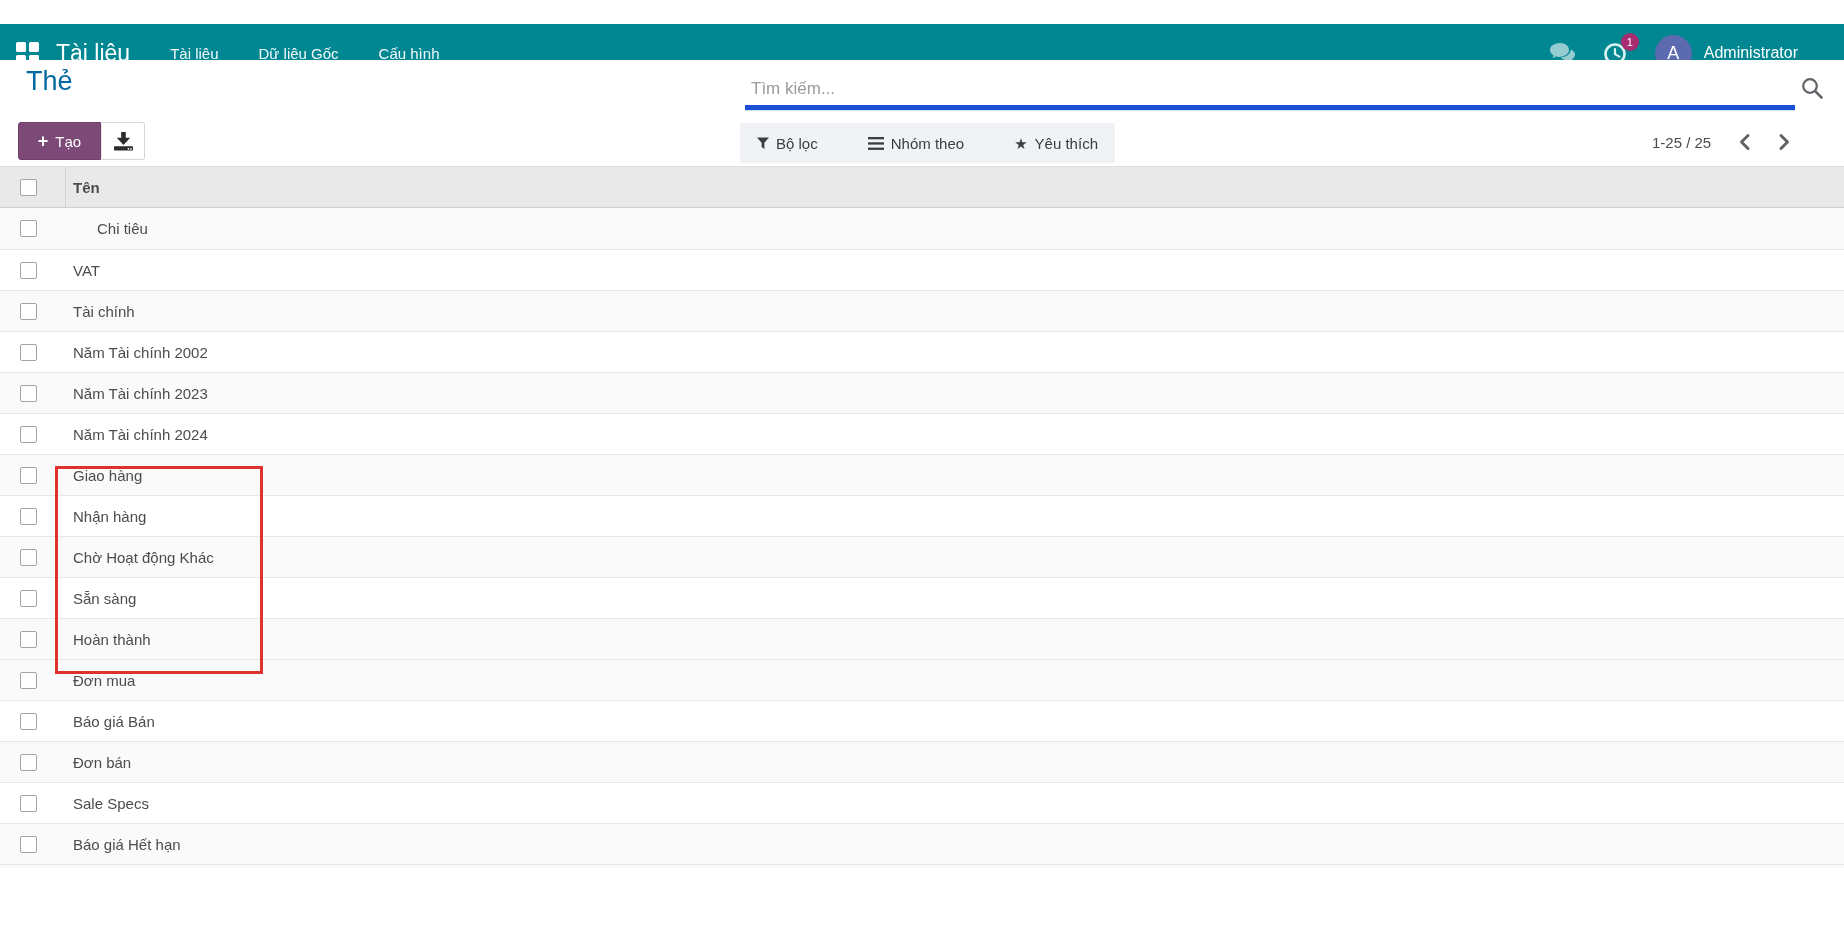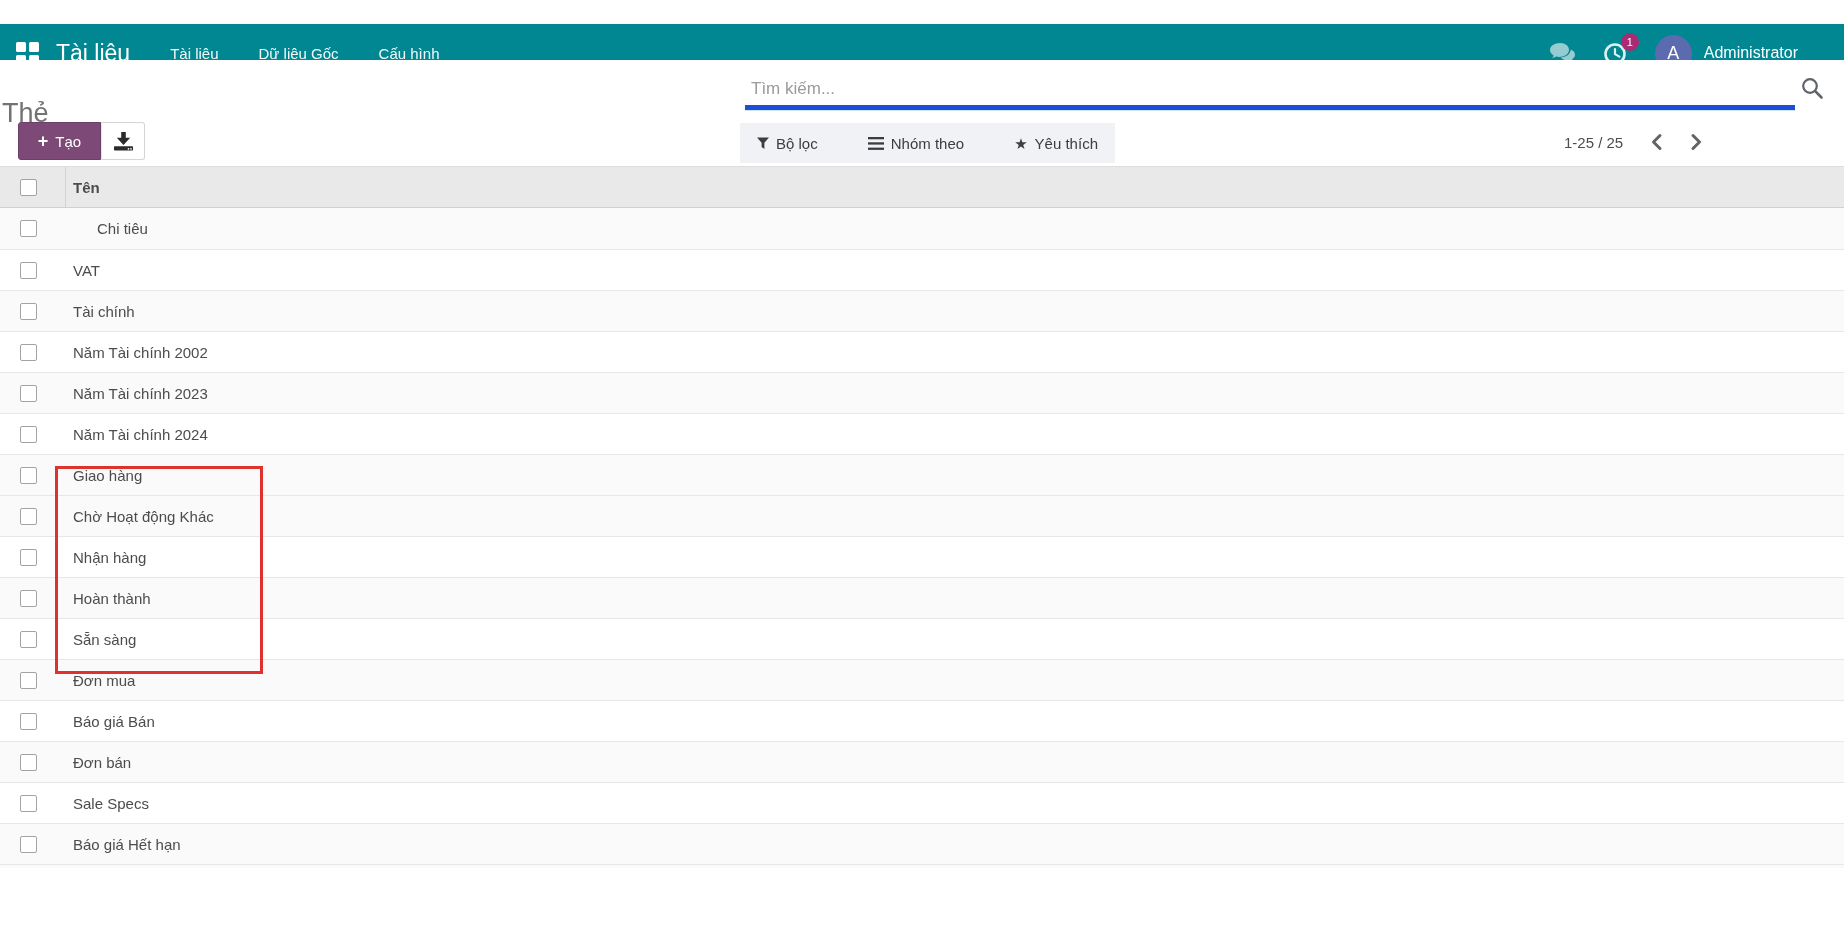--- a/index.html
+++ b/index.html
@@ -29,21 +29,21 @@
     position:absolute; top:-8px; right:-11px; min-width:18px; height:18px; border-radius:50%;
     background:#a92b72; color:#fff; font-size:11px; display:flex; align-items:center; justify-content:center;
   }
   .user-menu { display:flex; align-items:center; gap:12px; cursor:pointer; }
   .avatar { width:37px; height:37px; border-radius:50%; background:#5c6ab0;
     display:flex; align-items:center; justify-content:center; font-size:18px; color:#fff; }
   .user-name { font-size:16px; }
 
   
   .control { position:absolute; top:60px; left:0; width:1844px; height:123px; background:#fff; }
-  .page-title { position:absolute; left:2px; top:6px; font-size:27px; color:#737373;margin-top:32px; }
+  .page-title { position:absolute; left:26px; top:6px; font-size:27px; color:#0369a1; }
   .btn-create {
     position:absolute; left:18px; top:62px; width:83px; height:38px;
     background:#7d4a77; border:1px solid #6e3f68; border-radius:3px 0 0 3px;
     color:#fff; font-size:15px; display:flex; align-items:center; justify-content:center; gap:7px; cursor:pointer;
   }
   .btn-create .plus { font-size:18px; font-weight:bold; line-height:1; }
   .btn-export {
     position:absolute; left:101px; top:62px; width:44px; height:38px;
     background:#fff; border:1px solid #d5d5d5; border-left:1px solid #e6e6e6; border-radius:0 3px 3px 0;
     display:flex; align-items:center; justify-content:center; cursor:pointer;
@@ -56,21 +56,21 @@
   }
   .search-input::placeholder { color:#9b9b9b; opacity:1; }
   .search-icon { position:absolute; left:1800px; top:16px; cursor:pointer; }
   .filterbar {
     position:absolute; left:740px; top:63px; width:375px; height:40px; background:#f0f2f6;
     display:flex; align-items:center; justify-content:space-between; padding:0 17px;
     font-size:15px; color:#3a3d41;
   }
   .fbtn { display:flex; align-items:center; gap:7px; cursor:pointer; white-space:nowrap;justify-content:space-between; }
   .star-glyph { font-size:15px; color:#3d4043; line-height:1; }
-  .pager { position:absolute; left:1564px; top:62px; height:40px; display:flex; align-items:center; gap:27px;text-align:center; }
+  .pager { position:absolute; left:1652px; top:62px; height:40px; display:flex; align-items:center; gap:27px;text-align:center; }
   .pager-range { font-size:15px; color:#4c4c4c; white-space:nowrap; }
   .pager-arrow { cursor:pointer; display:flex; align-items:center; }
 
   
   .table { position:absolute; top:166px; left:0; width:1844px; }
   .thead {
     height:42px; background:#e9e9e9; border-top:1px solid #dedede; border-bottom:1px solid #d0d0d0;
     display:flex; align-items:center;
   }
   .cb-cell { width:66px; height:100%; display:flex; align-items:center; padding-left:20px; flex:0 0 66px; }
@@ -231,43 +231,43 @@
       <span class="checkbox"></span>
     </div>
     <div class="name">Năm Tài chính 2024</div>
   </div>
       <div class="row stripe">
     <div class="cb-cell">
       <span class="checkbox"></span>
     </div>
     <div class="name">Giao hàng</div>
   </div>
+      <div class="row">
+    <div class="cb-cell">
+      <span class="checkbox"></span>
+    </div>
+    <div class="name">Nhận hàng</div>
+  </div>
       <div class="row stripe">
     <div class="cb-cell">
       <span class="checkbox"></span>
     </div>
     <div class="name">Chờ Hoạt động Khác</div>
   </div>
       <div class="row">
     <div class="cb-cell">
       <span class="checkbox"></span>
     </div>
-    <div class="name">Nhận hàng</div>
+    <div class="name">Sẵn sàng</div>
   </div>
       <div class="row stripe">
     <div class="cb-cell">
       <span class="checkbox"></span>
     </div>
     <div class="name">Hoàn thành</div>
-  </div>
-      <div class="row">
-    <div class="cb-cell">
-      <span class="checkbox"></span>
-    </div>
-    <div class="name">Sẵn sàng</div>
   </div>
       <div class="row stripe">
     <div class="cb-cell">
       <span class="checkbox"></span>
     </div>
     <div class="name">Đơn mua</div>
   </div>
       <div class="row">
     <div class="cb-cell">
       <span class="checkbox"></span>

